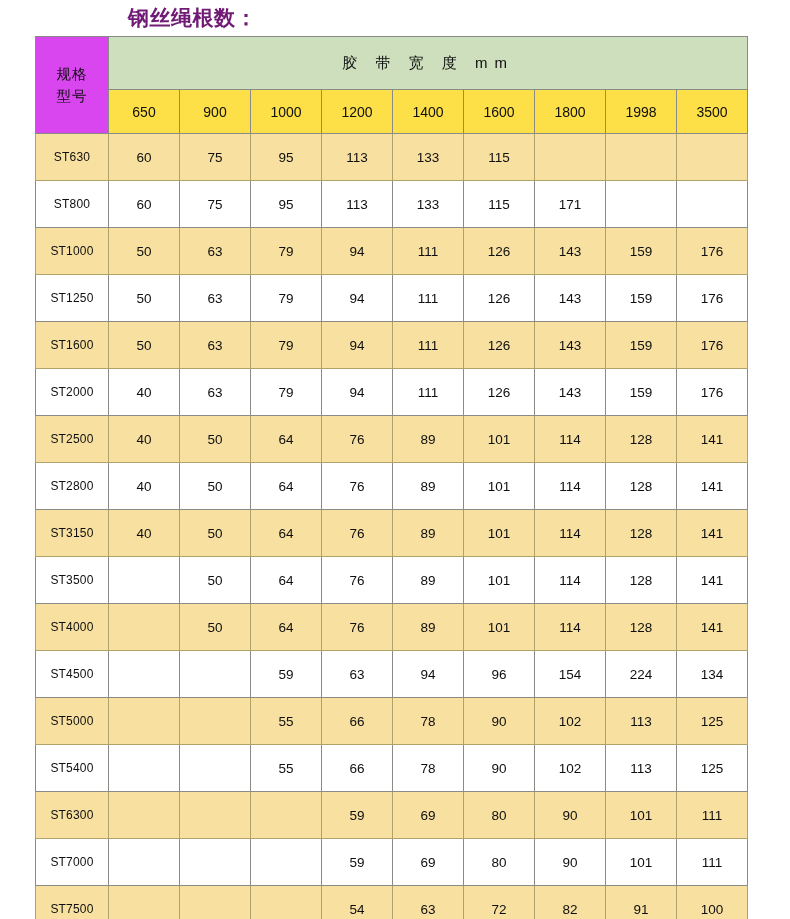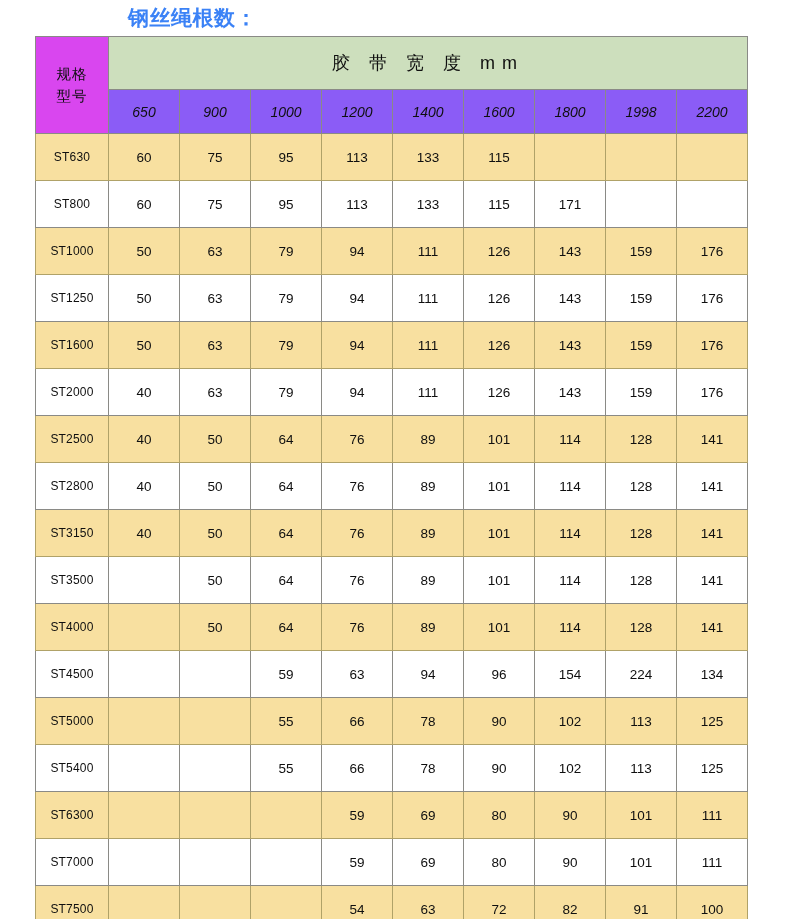--- a/index.html
+++ b/index.html
@@ -21,21 +21,21 @@
     box-sizing: border-box;
   }
   .title {
     position: absolute;
     left: 128px;
     top: 3px;
     font-size: 21px;
     font-weight: bold;
     letter-spacing: 0.5px;
     line-height: 30px;
-    color: #3b82f6;
+    color: #701a75;
     white-space: nowrap;
   }
   .table-wrap {
     position: absolute;
     left: 35px;
     top: 36px;
     width: 712px;
   }
   table.spec {
     border-collapse: collapse;
@@ -62,32 +62,31 @@
     height: 95px;
     font-size: 14.5px;
     line-height: 22px;
     font-weight: normal;
     letter-spacing: 1px;
   }
   th.hdr-span {
     background: #cddfbd;
     border-color: #9aa894;
     height: 52px;
-    font-size: 18px;
+    font-size: 15px;
     letter-spacing: 7px;
     padding-left: 6px;
     font-weight: normal;
   }
   th.hdr-w {
-    background: #8b5cf6;
+    background: #fde047;
     border-color: #9aa894;
     height: 43px;
     font-size: 14px;
     font-weight: normal;
-    font-style: italic;
   }
 
   
   tr.row-odd td {
     background: #f8e0a0;
     border-color: #b0a268;
     height: 46px;
   }
   tr.row-even td {
     background: #ffffff;
@@ -133,21 +132,21 @@
         </tr>
         <tr>
           <th class="hdr-w">650</th>
           <th class="hdr-w">900</th>
           <th class="hdr-w">1000</th>
           <th class="hdr-w">1200</th>
           <th class="hdr-w">1400</th>
           <th class="hdr-w">1600</th>
           <th class="hdr-w">1800</th>
           <th class="hdr-w">1998</th>
-          <th class="hdr-w">2200</th>
+          <th class="hdr-w">3500</th>
         </tr>
       </thead>
       <tbody id="table-body">
           <tr class="row-odd">
             <td class="model">ST630</td>
             <td class="val">60</td>
             <td class="val">75</td>
             <td class="val">95</td>
             <td class="val">113</td>
             <td class="val">133</td>

